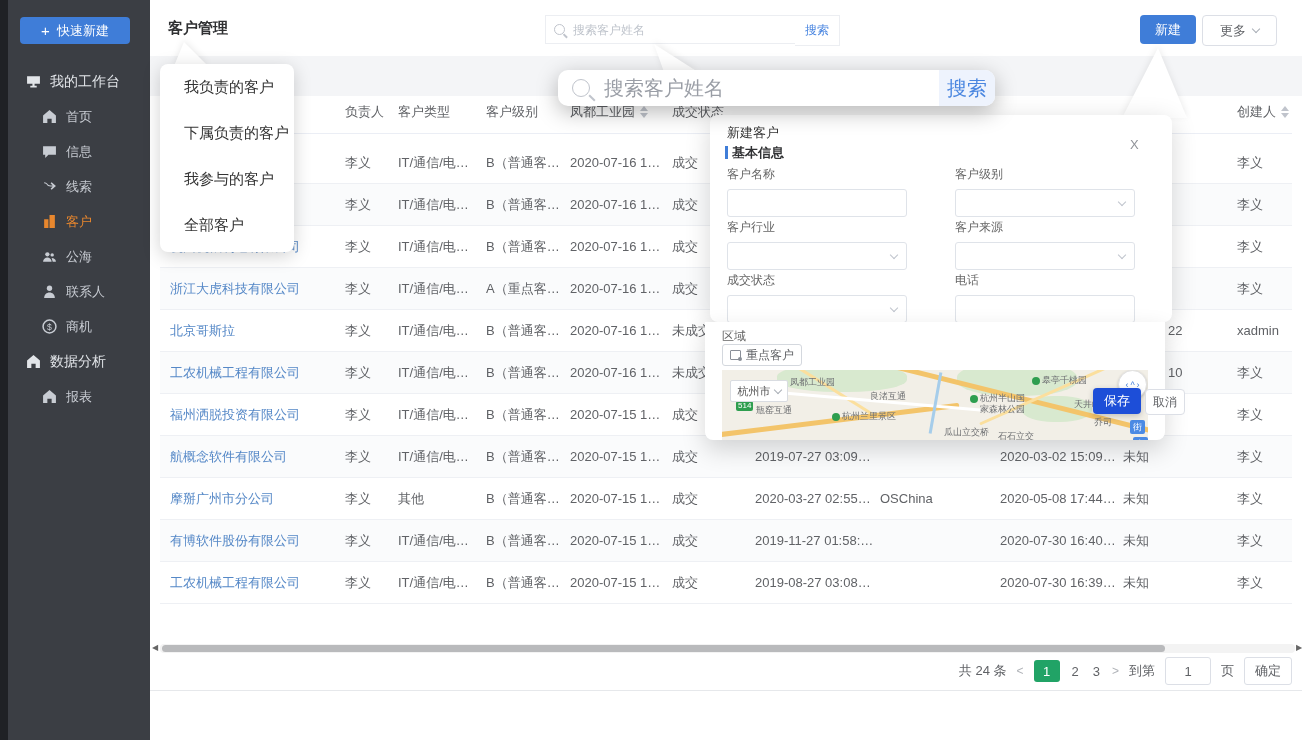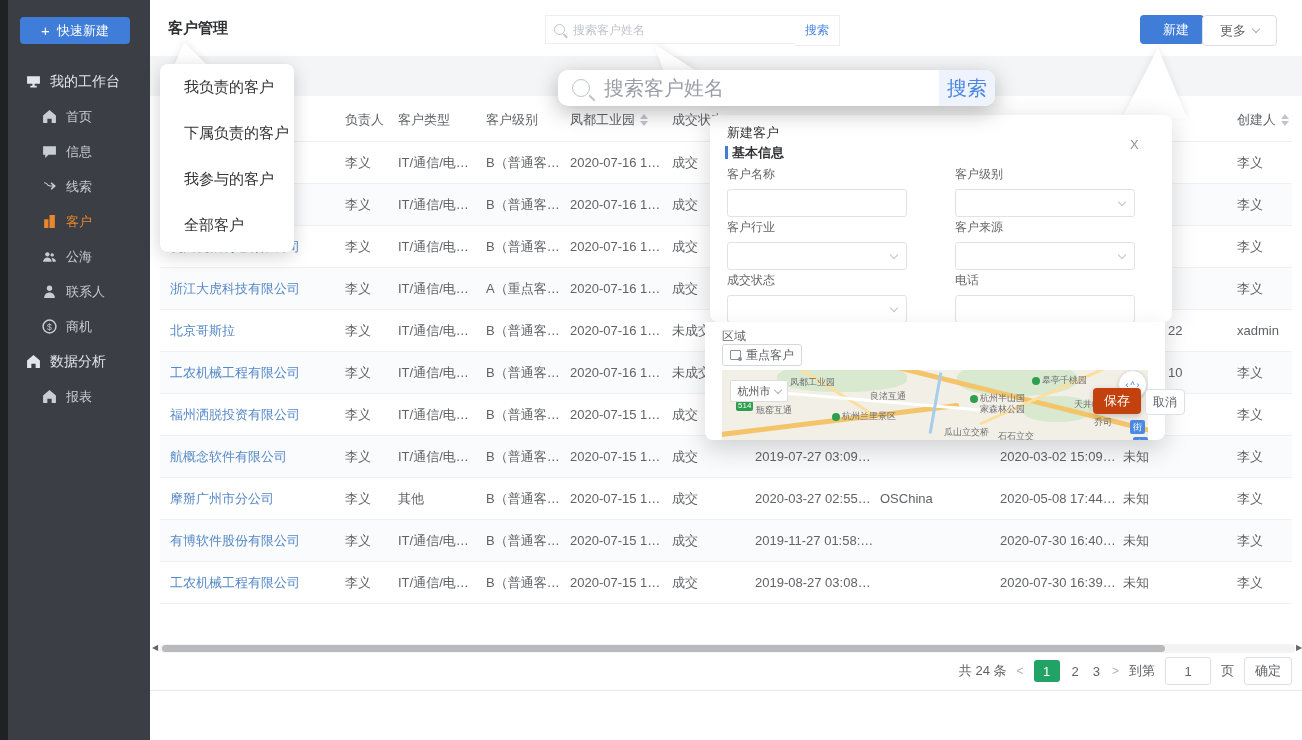--- a/index.html
+++ b/index.html
@@ -20,31 +20,31 @@
   
   .topbar{position:absolute;left:150px;top:0;width:1152px;height:56px;background:#fff;z-index:3;}
   .page-title{position:absolute;left:18px;top:19px;font-size:15px;font-weight:bold;color:#303133;}
   .search-sm{position:absolute;left:395px;top:15px;width:250px;height:27px;border:1px solid #eceef2;background:#fff;
     display:flex;align-items:center;padding-left:8px;gap:6px;}
   .search-sm input{border:none;outline:none;font-size:12px;color:#606266;width:190px;font-family:inherit;}
   .search-sm input::placeholder{color:#bfc4cc;}
   .btn-search-sm{position:absolute;left:645px;top:15px;width:44px;height:29px;background:#fff;border:1px solid #eceef2;border-left:none;
     color:#4a86e0;font-size:12px;display:flex;align-items:center;justify-content:center;cursor:pointer;}
   .btn-new{position:absolute;left:990px;top:15px;width:56px;height:29px;background:#3f7dd8;border-radius:4px;color:#fff;
-    display:flex;align-items:center;justify-content:center;font-size:13px;cursor:pointer;padding-left:8px;}
+    display:flex;align-items:center;justify-content:center;font-size:13px;cursor:pointer;}
   .btn-more{position:absolute;left:1052px;top:15px;width:73px;height:29px;background:#fff;border:1px solid #dcdfe6;border-radius:4px;
     color:#606266;display:flex;align-items:center;justify-content:center;font-size:13px;cursor:pointer;}
   .cv{display:inline-block;width:5px;height:5px;border-right:1px solid #a9aeb6;border-bottom:1px solid #a9aeb6;
     transform:rotate(45deg);margin-left:7px;margin-top:-3px;}
   .mag{display:inline-block;width:9px;height:9px;border:1.5px solid #c0c4cc;border-radius:50%;position:relative;flex:none;}
   .mag::after{content:'';position:absolute;width:5px;height:1.5px;background:#c0c4cc;transform:rotate(45deg);right:-4px;bottom:-2px;}
   
   .subbar{position:absolute;left:150px;top:56px;width:1152px;height:40px;background:#f4f5f7;z-index:1;}
   .content{position:absolute;left:150px;top:96px;width:1152px;height:644px;background:#fff;z-index:1;}
-  .thead{position:absolute;left:160px;top:98px;height:44px;display:flex;align-items:center;z-index:1;
+  .thead{position:absolute;left:160px;top:90px;height:44px;display:flex;align-items:center;z-index:1;
     border-bottom:1px solid #ebeef5;width:1132px;padding-left:10px;box-sizing:border-box;color:#606266;}
   .th{flex:none;display:flex;align-items:center;overflow:hidden;white-space:nowrap;}
   .tbody{position:absolute;left:160px;top:142px;width:1132px;z-index:1;}
   .tr{display:flex;height:42px;align-items:center;border-bottom:1px solid #eef0f4;padding-left:10px;box-sizing:border-box;background:#fff;}
   .tr.alt{background:#fafbfc;}
   .td{flex:none;overflow:hidden;white-space:nowrap;text-overflow:ellipsis;padding-right:6px;box-sizing:border-box;color:#606266;}
   .td.link{color:#5588c7;cursor:pointer;}
   .sort{display:inline-flex;flex-direction:column;gap:2px;margin-left:5px;}
   .sort i{width:0;height:0;border-left:4px solid transparent;border-right:4px solid transparent;display:block;}
   .sort .u{border-bottom:5px solid #c0c4cc;}
@@ -100,21 +100,21 @@
   .river{position:absolute;width:3px;background:#a6cdea;}
   .map-lb{position:absolute;font-size:9px;color:#6d6f72;white-space:nowrap;display:flex;align-items:center;gap:2px;}
   .poi-dot{width:8px;height:8px;border-radius:50%;background:#2e9e4f;display:inline-block;flex:none;}
   .shield{position:absolute;background:#2e9e4f;color:#fff;font-size:8px;padding:0 2px;border-radius:2px;line-height:10px;}
   .city-chip{position:absolute;left:8px;top:10px;width:56px;height:20px;background:#fff;border:1px solid #d9dce1;border-radius:2px;
     font-size:11px;color:#555;display:flex;align-items:center;justify-content:center;gap:4px;cursor:pointer;}
   .compass{position:absolute;left:396px;top:0px;width:27px;height:27px;background:#fff;border:1px solid #e0e0e0;border-radius:50%;
     color:#3f7dd8;font-size:9px;display:flex;align-items:center;justify-content:center;gap:2px;box-shadow:0 1px 3px rgba(0,0,0,.2);}
   .mini-badge{position:absolute;width:15px;height:14px;background:#4b8ae4;color:#fff;font-size:9px;border-radius:2px;
     display:flex;align-items:center;justify-content:center;}
-  .btn-save{position:absolute;left:1093px;top:388px;width:48px;height:26px;background:#c2410c;border-radius:4px;color:#fff;
+  .btn-save{position:absolute;left:1093px;top:388px;width:48px;height:26px;background:#1d4ed8;border-radius:4px;color:#fff;
     font-size:13px;display:flex;align-items:center;justify-content:center;z-index:7;cursor:pointer;box-shadow:0 2px 6px rgba(0,0,0,.2);}
   .btn-cancel{position:absolute;left:1145px;top:389px;width:38px;height:24px;background:#fff;border:1px solid #dcdfe6;border-radius:4px;
     color:#606266;font-size:12px;display:flex;align-items:center;justify-content:center;z-index:7;cursor:pointer;}
 </style>
 </head>
 <body>
 
 <div class="stage">
 
   <aside class="sidebar">

